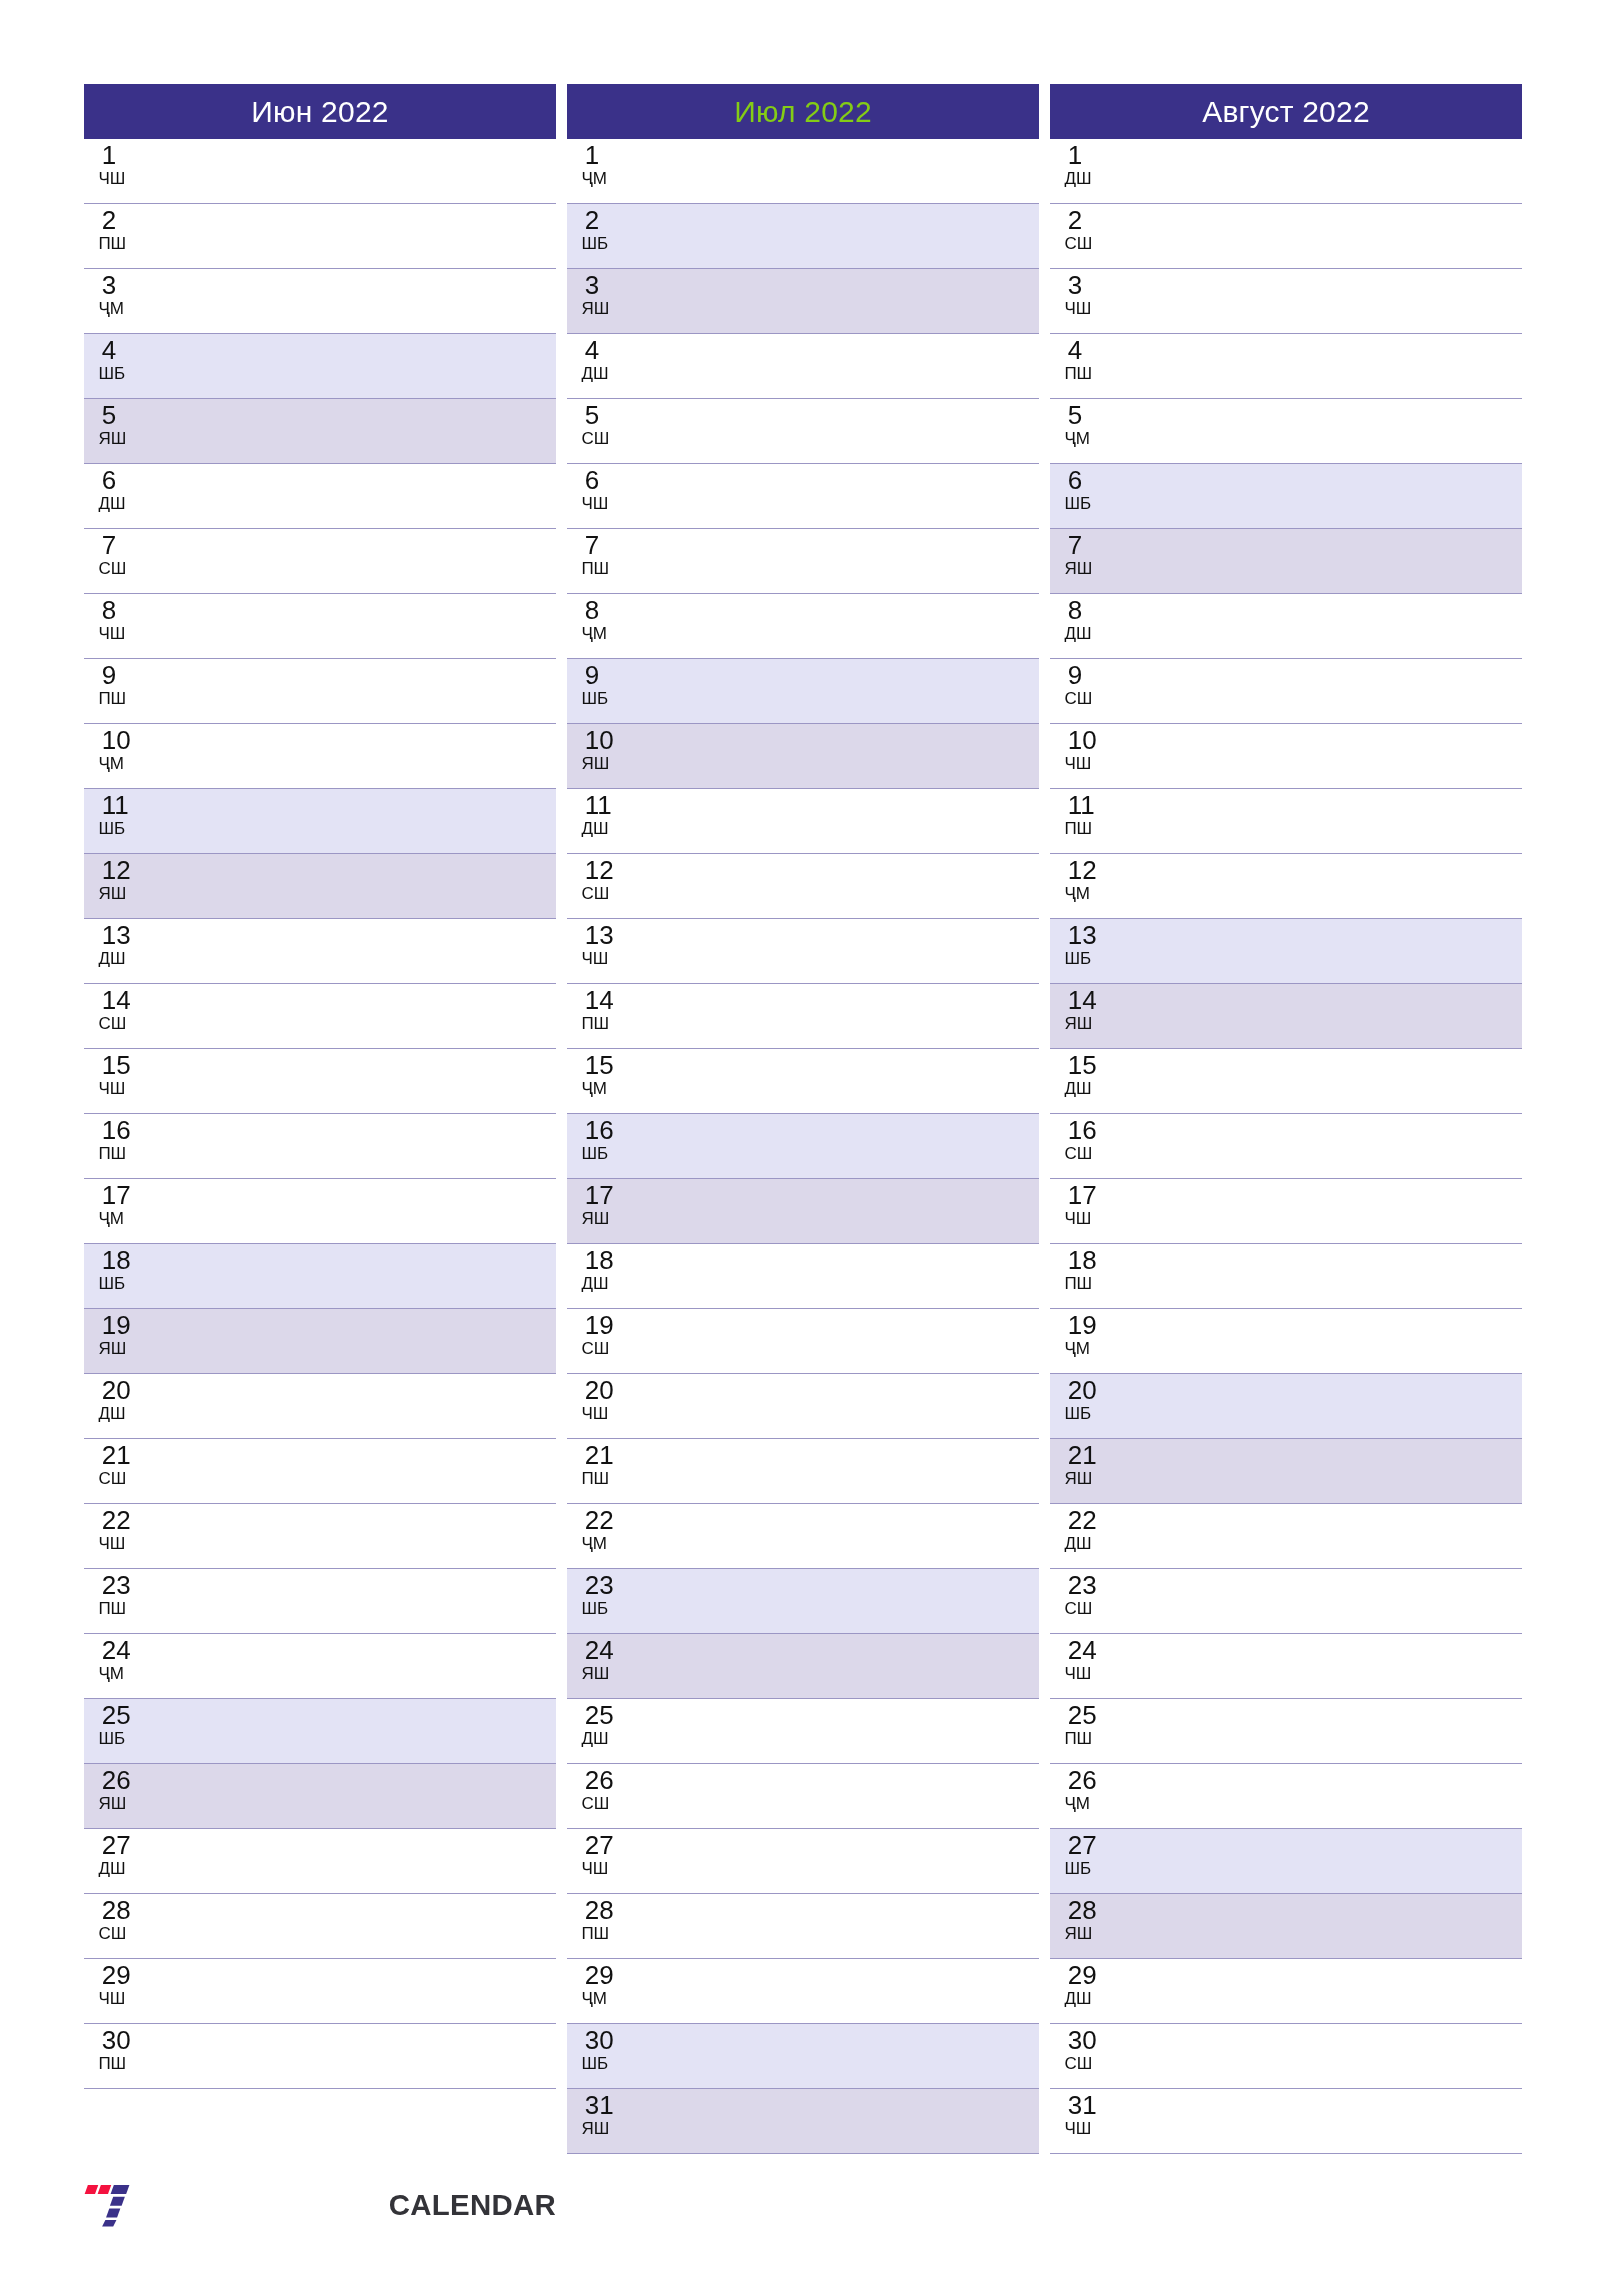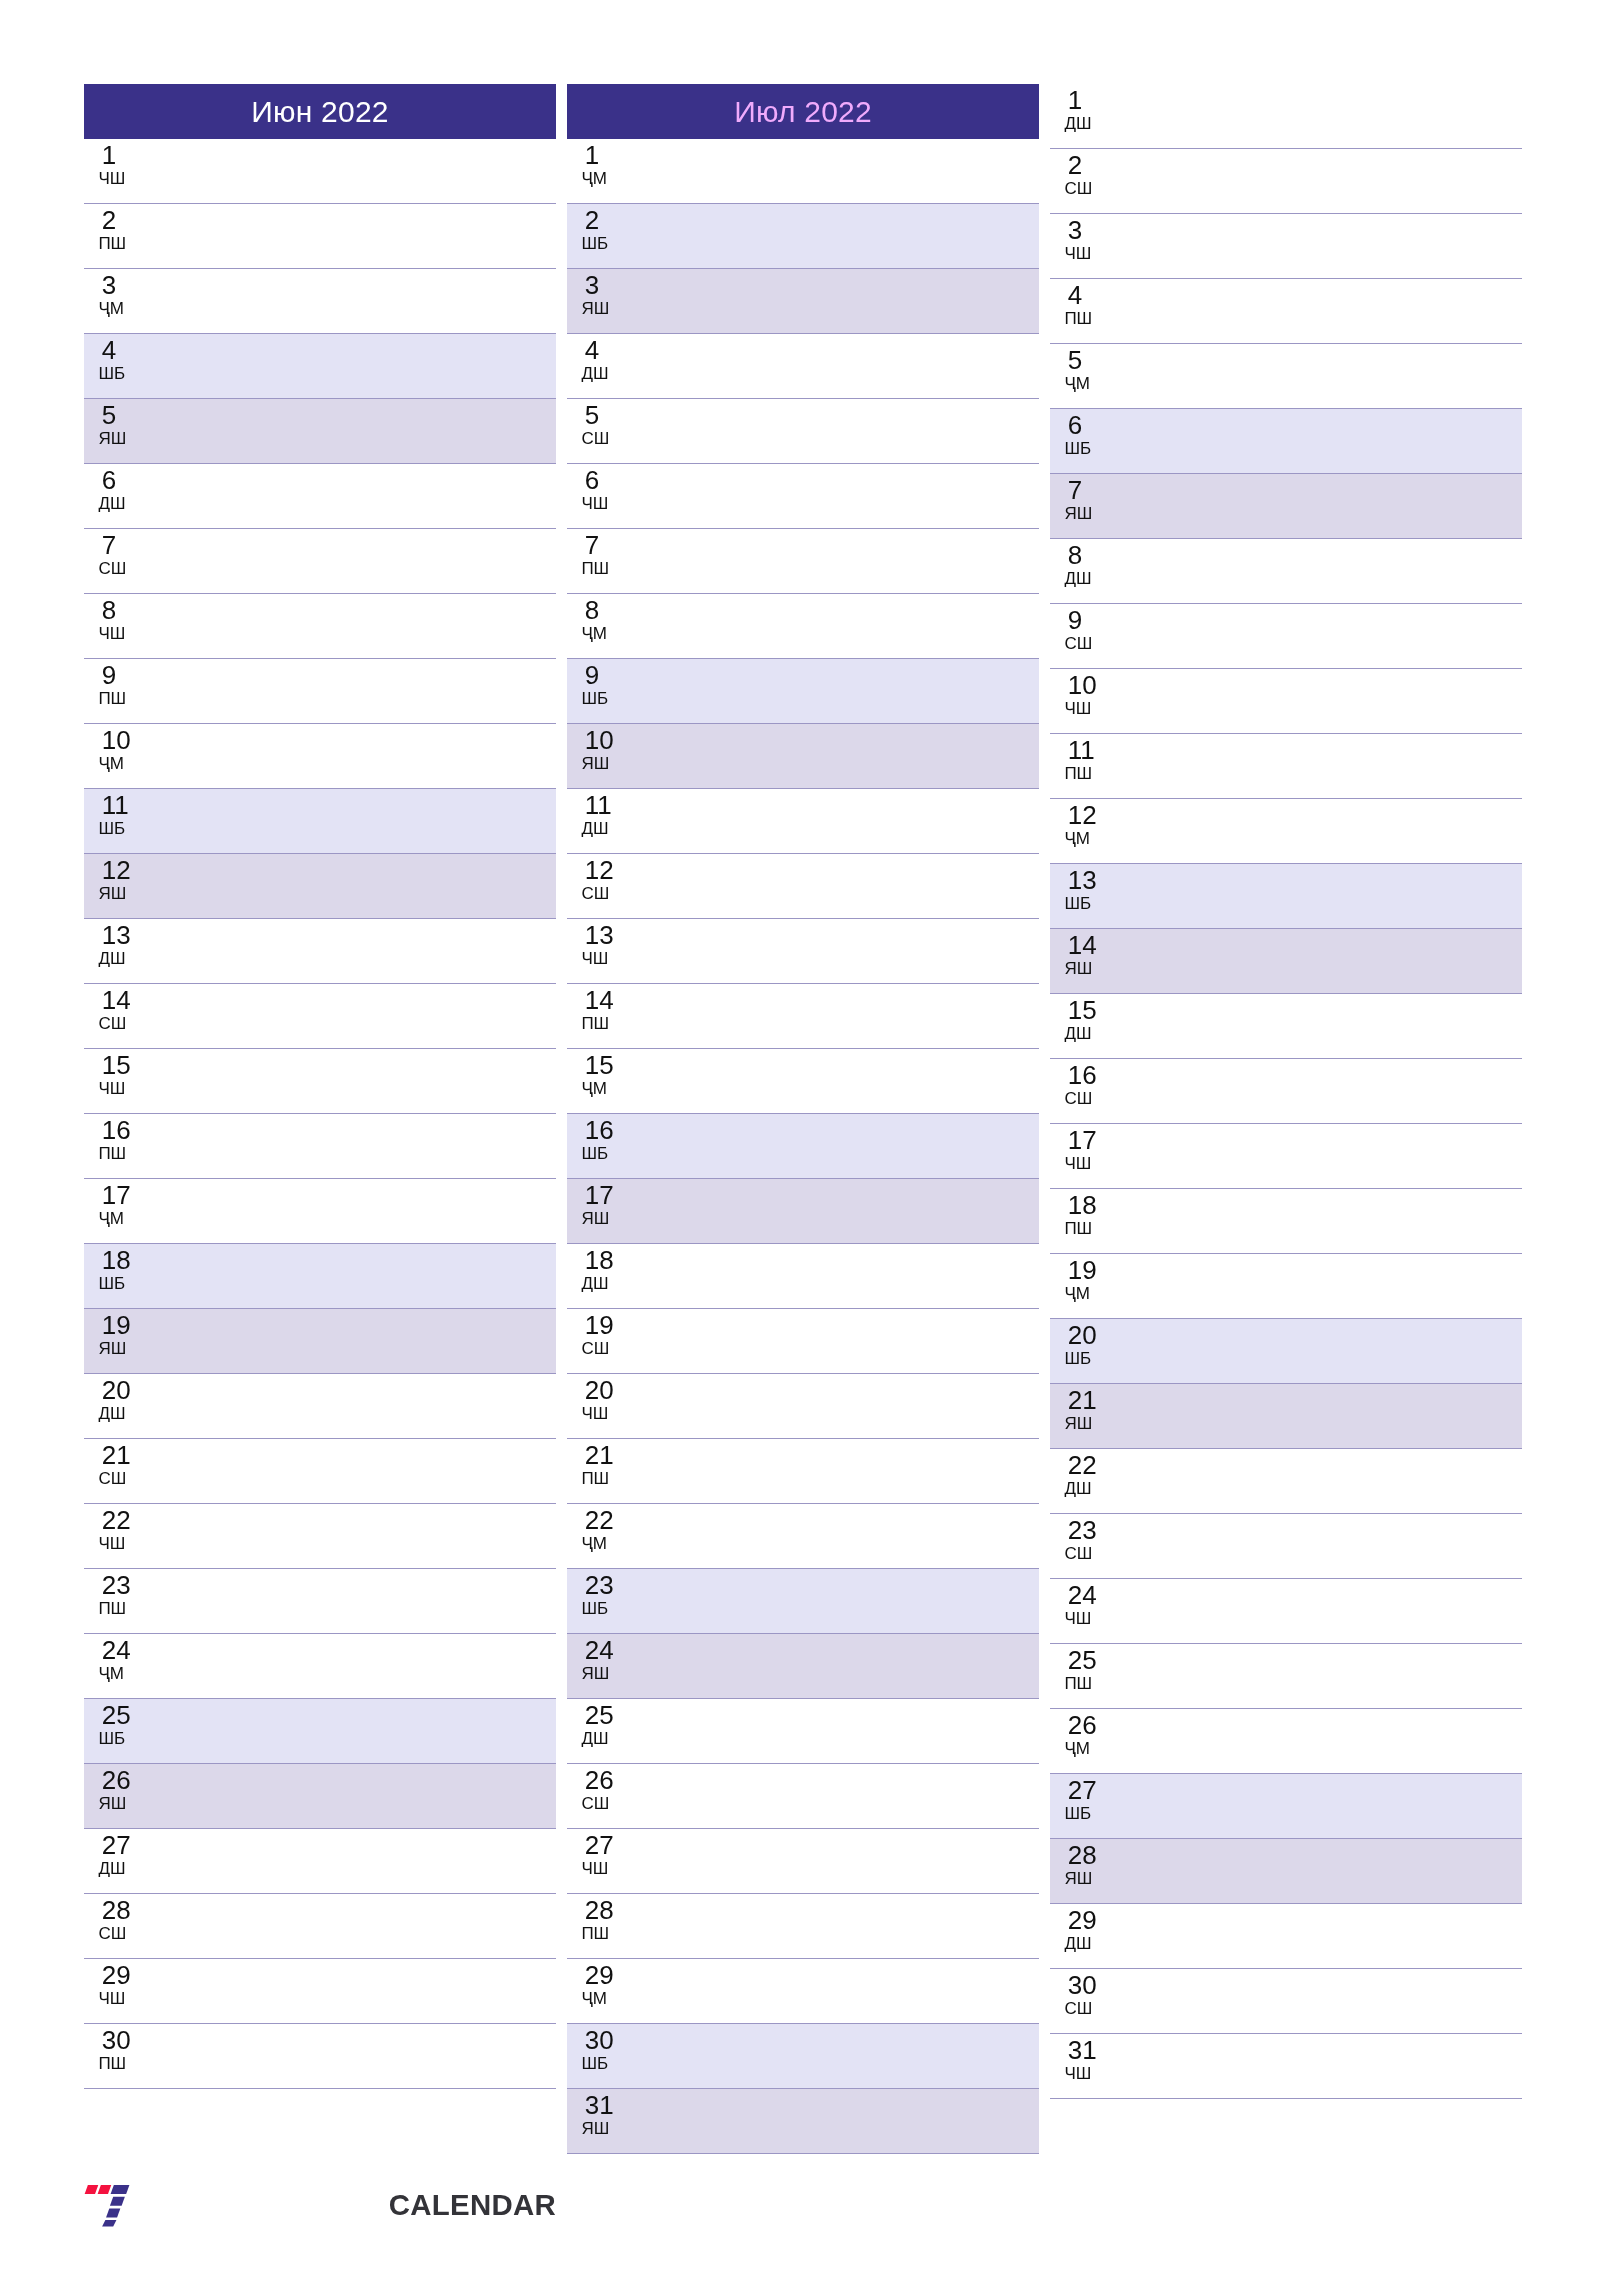--- a/index.html
+++ b/index.html
@@ -249,21 +249,21 @@
               <polygon points="46,6 70,6 65,20 41,20" fill="#3a3189"></polygon>
               <polygon points="45,24 63,24 58,38 40,38" fill="#3a3189"></polygon>
               <polygon points="39,42 56,42 51,56 34,56" fill="#3a3189"></polygon>
               <polygon points="33,60 50,60 45,70 28,70" fill="#3a3189"></polygon>
             </g>
           </svg></span>
         <span class="logo-text" style="color: rgb(51, 51, 56);">CALENDAR</span>
       </div>
     </div>
     <div class="month-col">
-      <div class="month-header" style="background: rgb(58, 49, 137); color: #f0abfc;">Июл 2022</div>
+      <div class="month-header" style="background: rgb(58, 49, 137); color: #84cc16;">Июл 2022</div>
       <div class="days">
         <div class="day-row" style="border-bottom-color: rgb(155, 150, 196);">
           <span class="day-num" style="color: rgb(17, 17, 17);">1</span>
           <span class="day-wd" style="color: rgb(17, 17, 17);">ҶМ</span>
         </div>
         <div class="day-row sat" style="border-bottom-color: rgb(155, 150, 196); background: rgb(227, 227, 245);">
           <span class="day-num" style="color: rgb(17, 17, 17);">2</span>
           <span class="day-wd" style="color: rgb(17, 17, 17);">ШБ</span>
         </div>
         <div class="day-row sun" style="border-bottom-color: rgb(155, 150, 196); background: rgb(220, 216, 234);">
@@ -378,20 +378,21 @@
           <span class="day-num" style="color: rgb(17, 17, 17);">30</span>
           <span class="day-wd" style="color: rgb(17, 17, 17);">ШБ</span>
         </div>
         <div class="day-row sun" style="border-bottom-color: rgb(155, 150, 196); background: rgb(220, 216, 234);">
           <span class="day-num" style="color: rgb(17, 17, 17);">31</span>
           <span class="day-wd" style="color: rgb(17, 17, 17);">ЯШ</span>
         </div>
       </div>
     </div>
     <div class="month-col">
+      <div class="month-header" style="background: rgb(58, 49, 137); color: rgb(255, 255, 255);">Август 2022</div>
       <div class="days">
         <div class="day-row" style="border-bottom-color: rgb(155, 150, 196);">
           <span class="day-num" style="color: rgb(17, 17, 17);">1</span>
           <span class="day-wd" style="color: rgb(17, 17, 17);">ДШ</span>
         </div>
         <div class="day-row" style="border-bottom-color: rgb(155, 150, 196);">
           <span class="day-num" style="color: rgb(17, 17, 17);">2</span>
           <span class="day-wd" style="color: rgb(17, 17, 17);">СШ</span>
         </div>
         <div class="day-row" style="border-bottom-color: rgb(155, 150, 196);">

